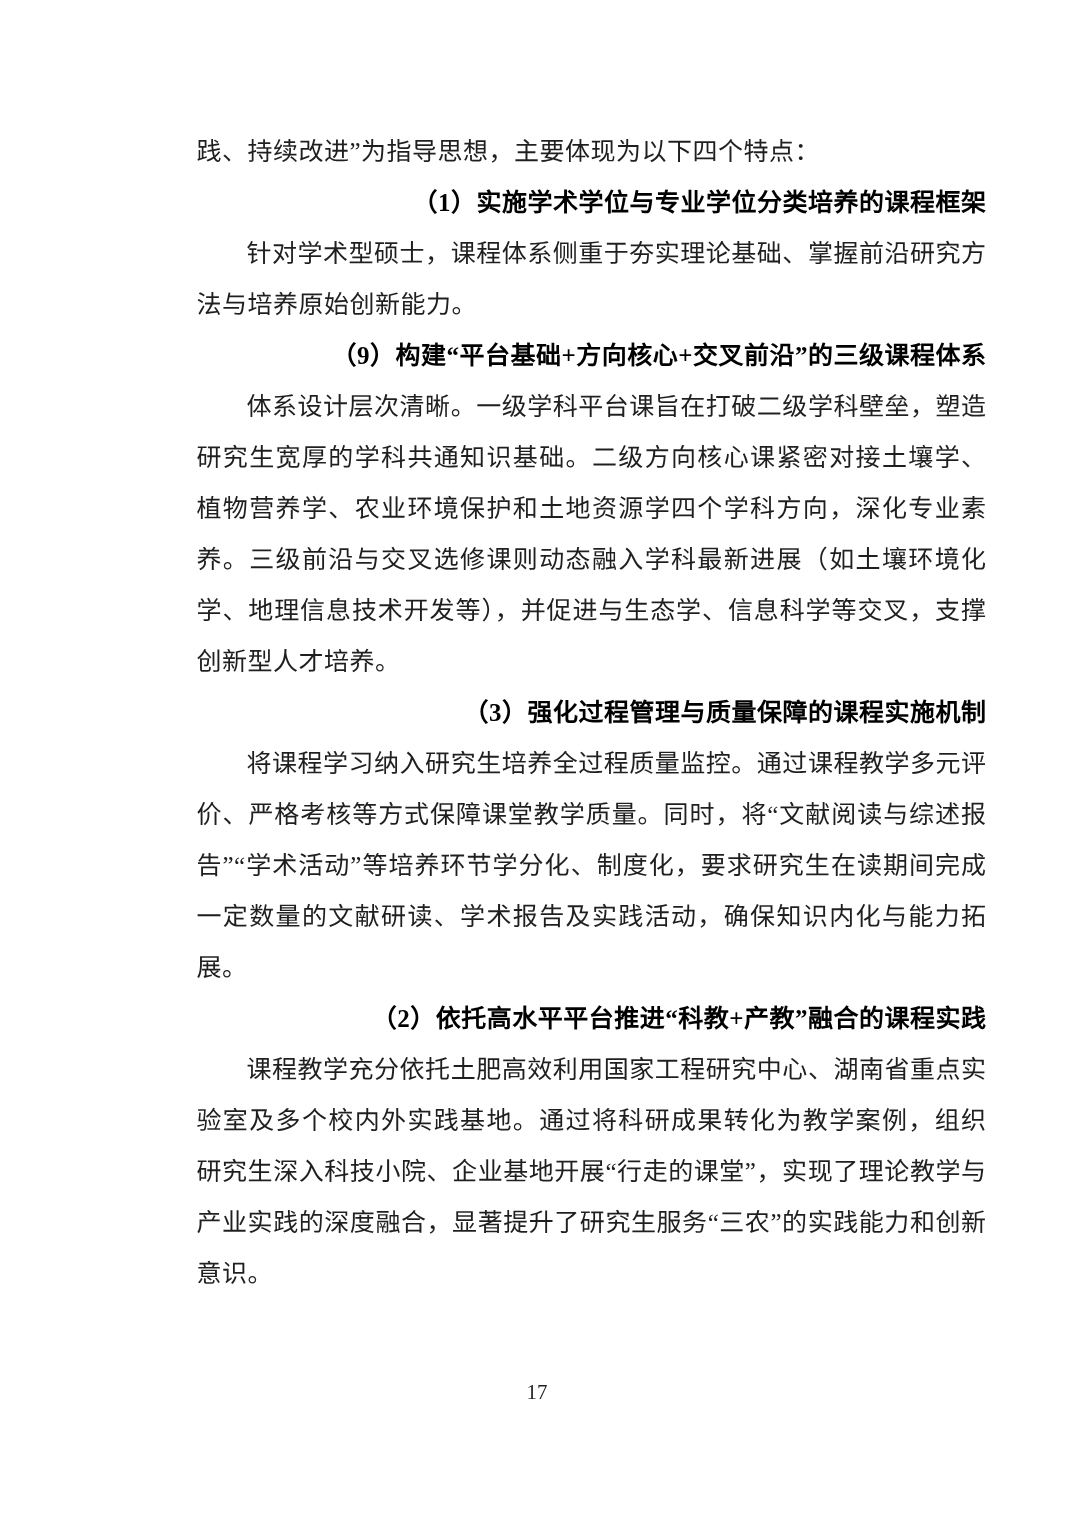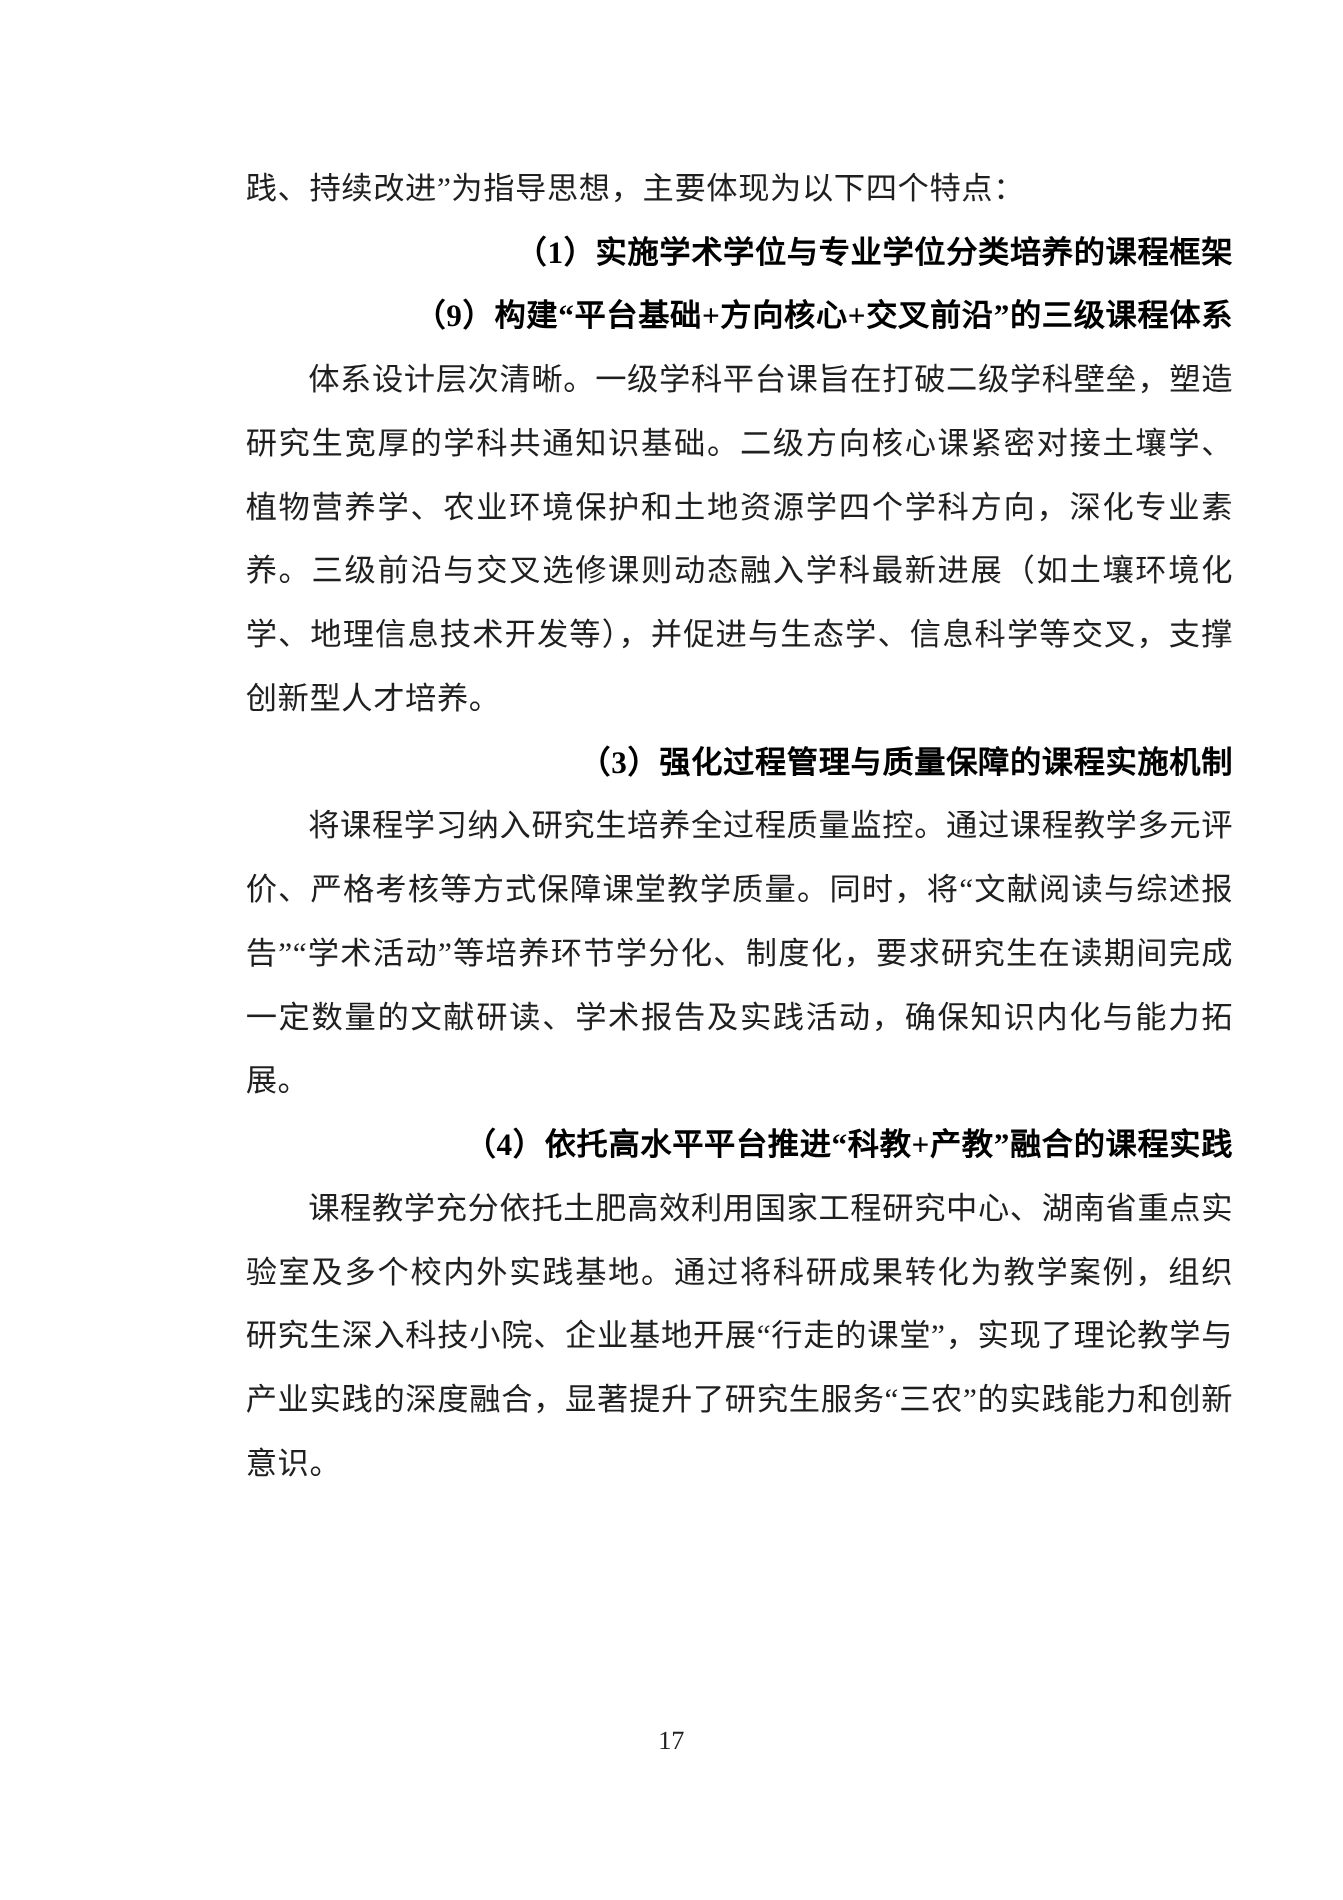--- a/index.html
+++ b/index.html
@@ -59,28 +59,29 @@
 </style>
 </head>
 <body>
 
 <div class="page">
   <main class="content">
 
     <p class="intro">践、持续改进”为指导思想，主要体现为以下四个特点：</p>
 
     <h2 class="sec-heading">（1）实施学术学位与专业学位分类培养的课程框架</h2>
+    <p>针对学术型硕士，课程体系侧重于夯实理论基础、掌握前沿研究方法与培养原始创新能力。</p>
 
     <h2 class="sec-heading">（9）构建“平台基础+方向核心+交叉前沿”的三级课程体系</h2>
     <p>体系设计层次清晰。一级学科平台课旨在打破二级学科壁垒，塑造研究生宽厚的学科共通知识基础。二级方向核心课紧密对接土壤学、植物营养学、农业环境保护和土地资源学四个学科方向，深化专业素养。三级前沿与交叉选修课则动态融入学科最新进展（如土壤环境化学、地理信息技术开发等），并促进与生态学、信息科学等交叉，支撑创新型人才培养。</p>
 
     <h2 class="sec-heading">（3）强化过程管理与质量保障的课程实施机制</h2>
     <p>将课程学习纳入研究生培养全过程质量监控。通过课程教学多元评价、严格考核等方式保障课堂教学质量。同时，将“文献阅读与综述报告”“学术活动”等培养环节学分化、制度化，要求研究生在读期间完成一定数量的文献研读、学术报告及实践活动，确保知识内化与能力拓展。</p>
 
-    <h2 class="sec-heading">（4）依托高水平平台推进“科教+产教”融合的课程实践</h2>
+    <h2 class="sec-heading">（2）依托高水平平台推进“科教+产教”融合的课程实践</h2>
     <p>课程教学充分依托土肥高效利用国家工程研究中心、湖南省重点实验室及多个校内外实践基地。通过将科研成果转化为教学案例，组织研究生深入科技小院、企业基地开展“行走的课堂”，实现了理论教学与产业实践的深度融合，显著提升了研究生服务“三农”的实践能力和创新意识。</p>
 
   </main>
 
   <footer class="footer">
     <span class="page-number">17</span>
   </footer>
 </div>
 
 </body></html>

